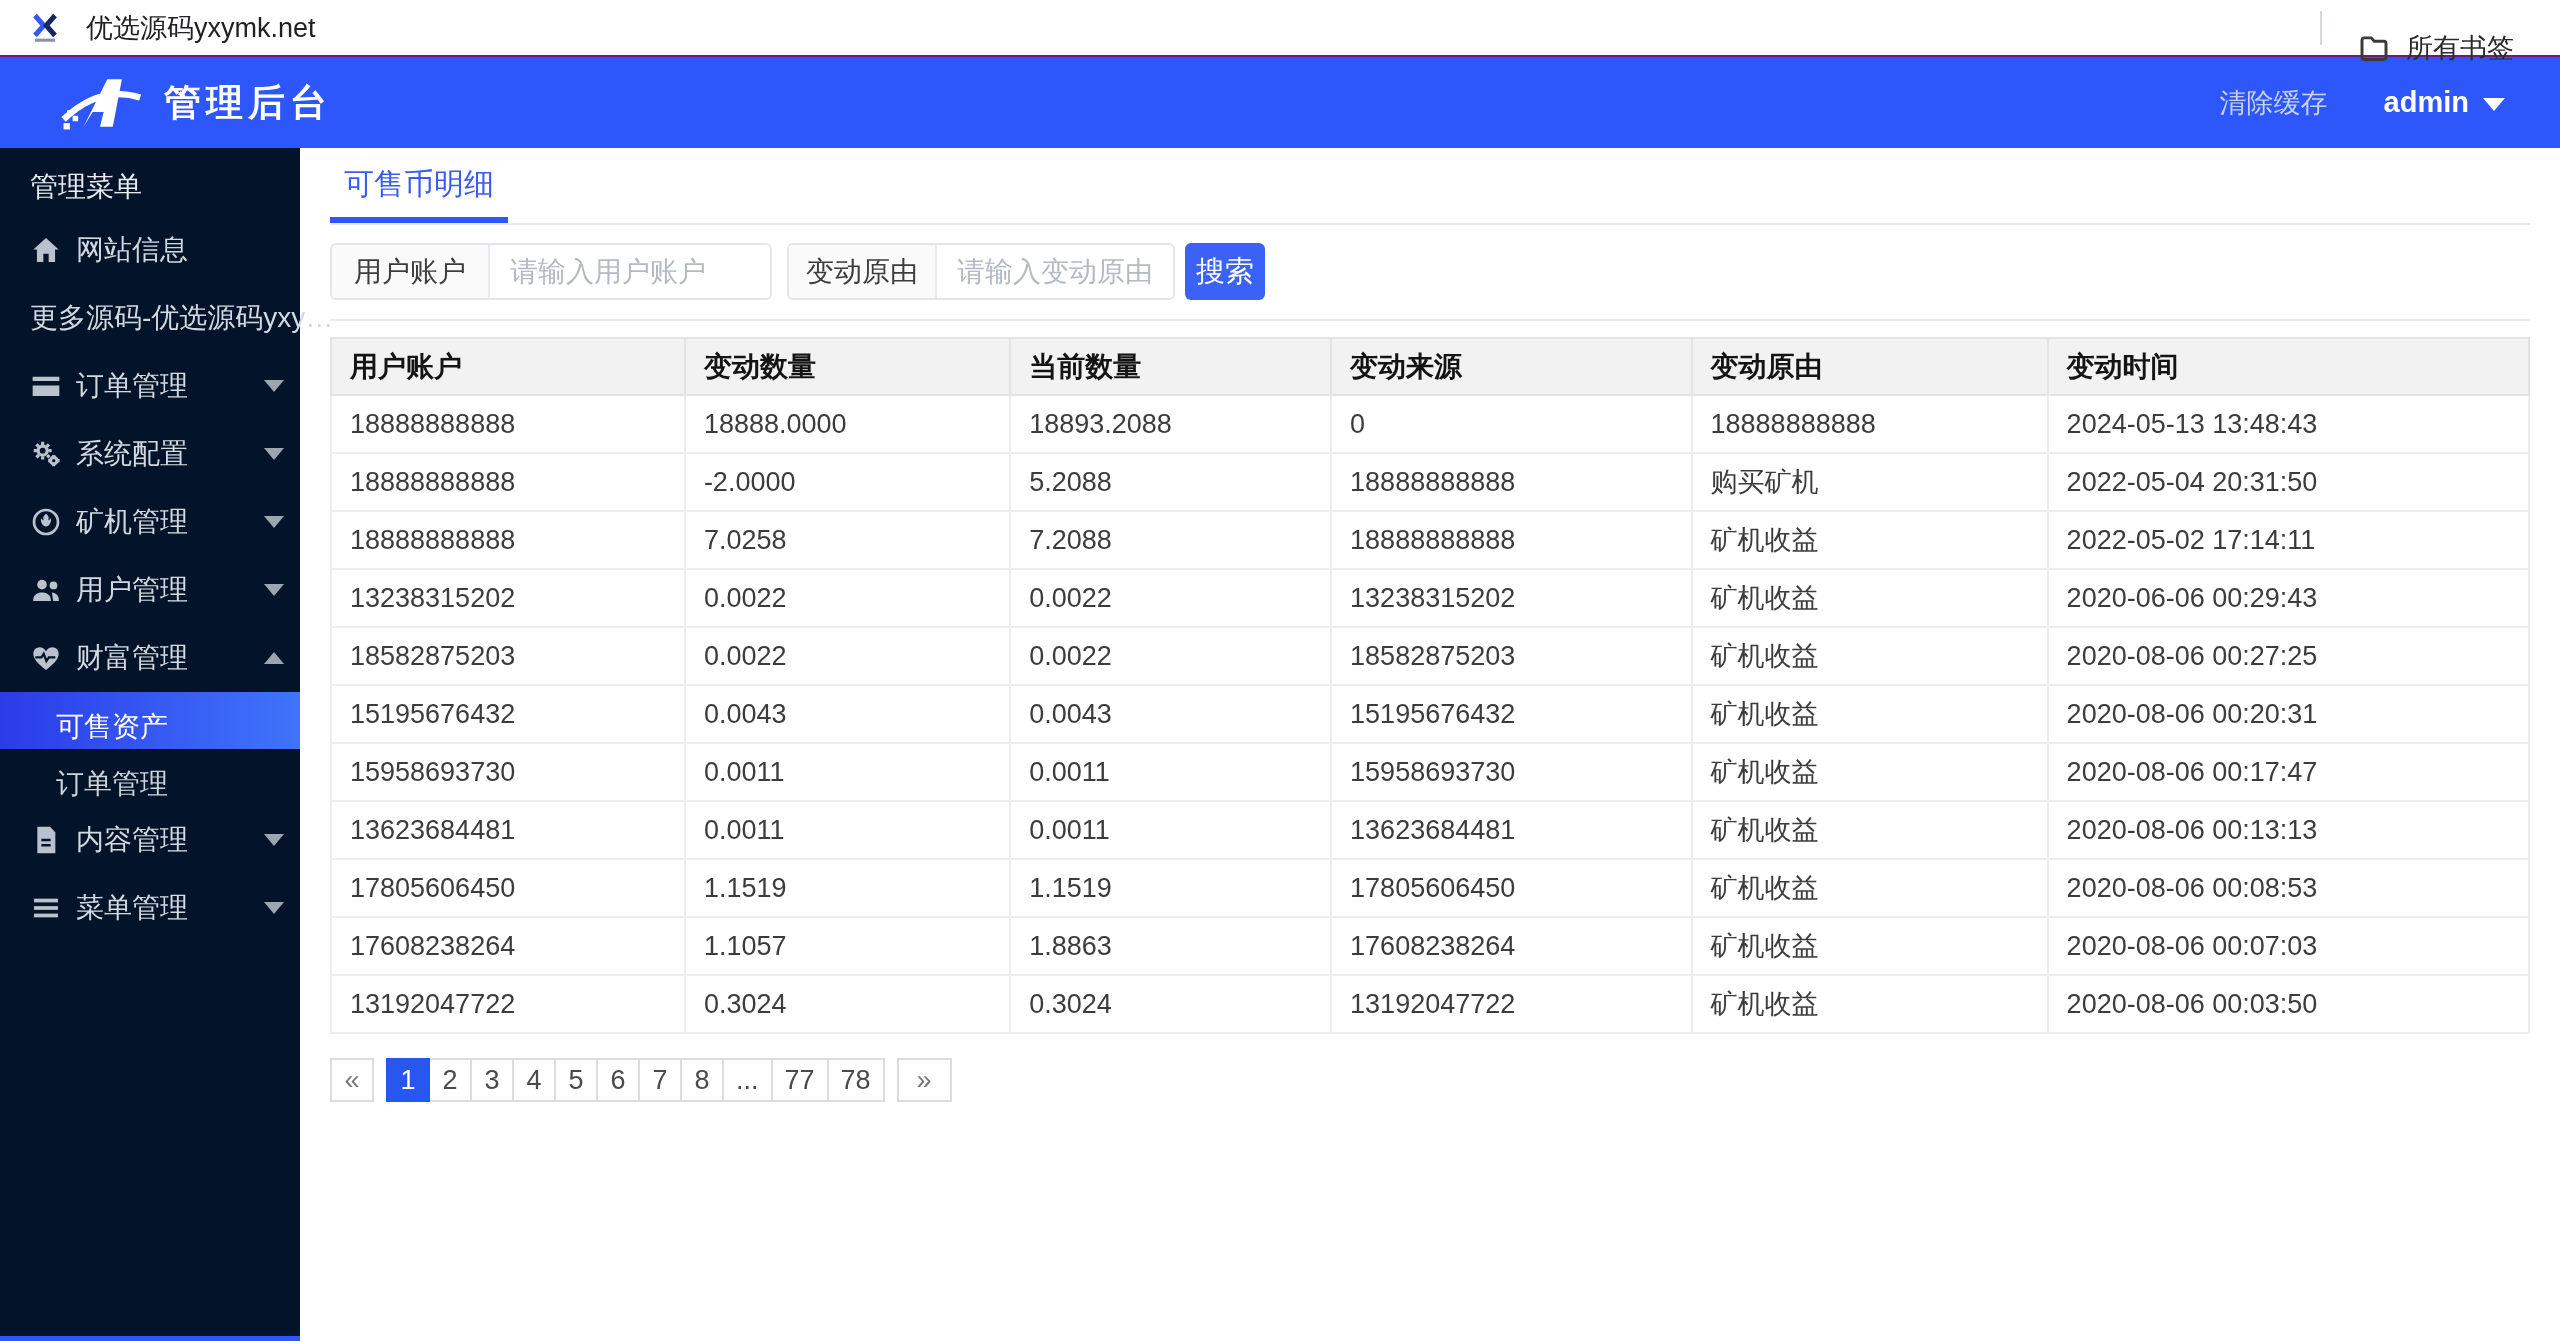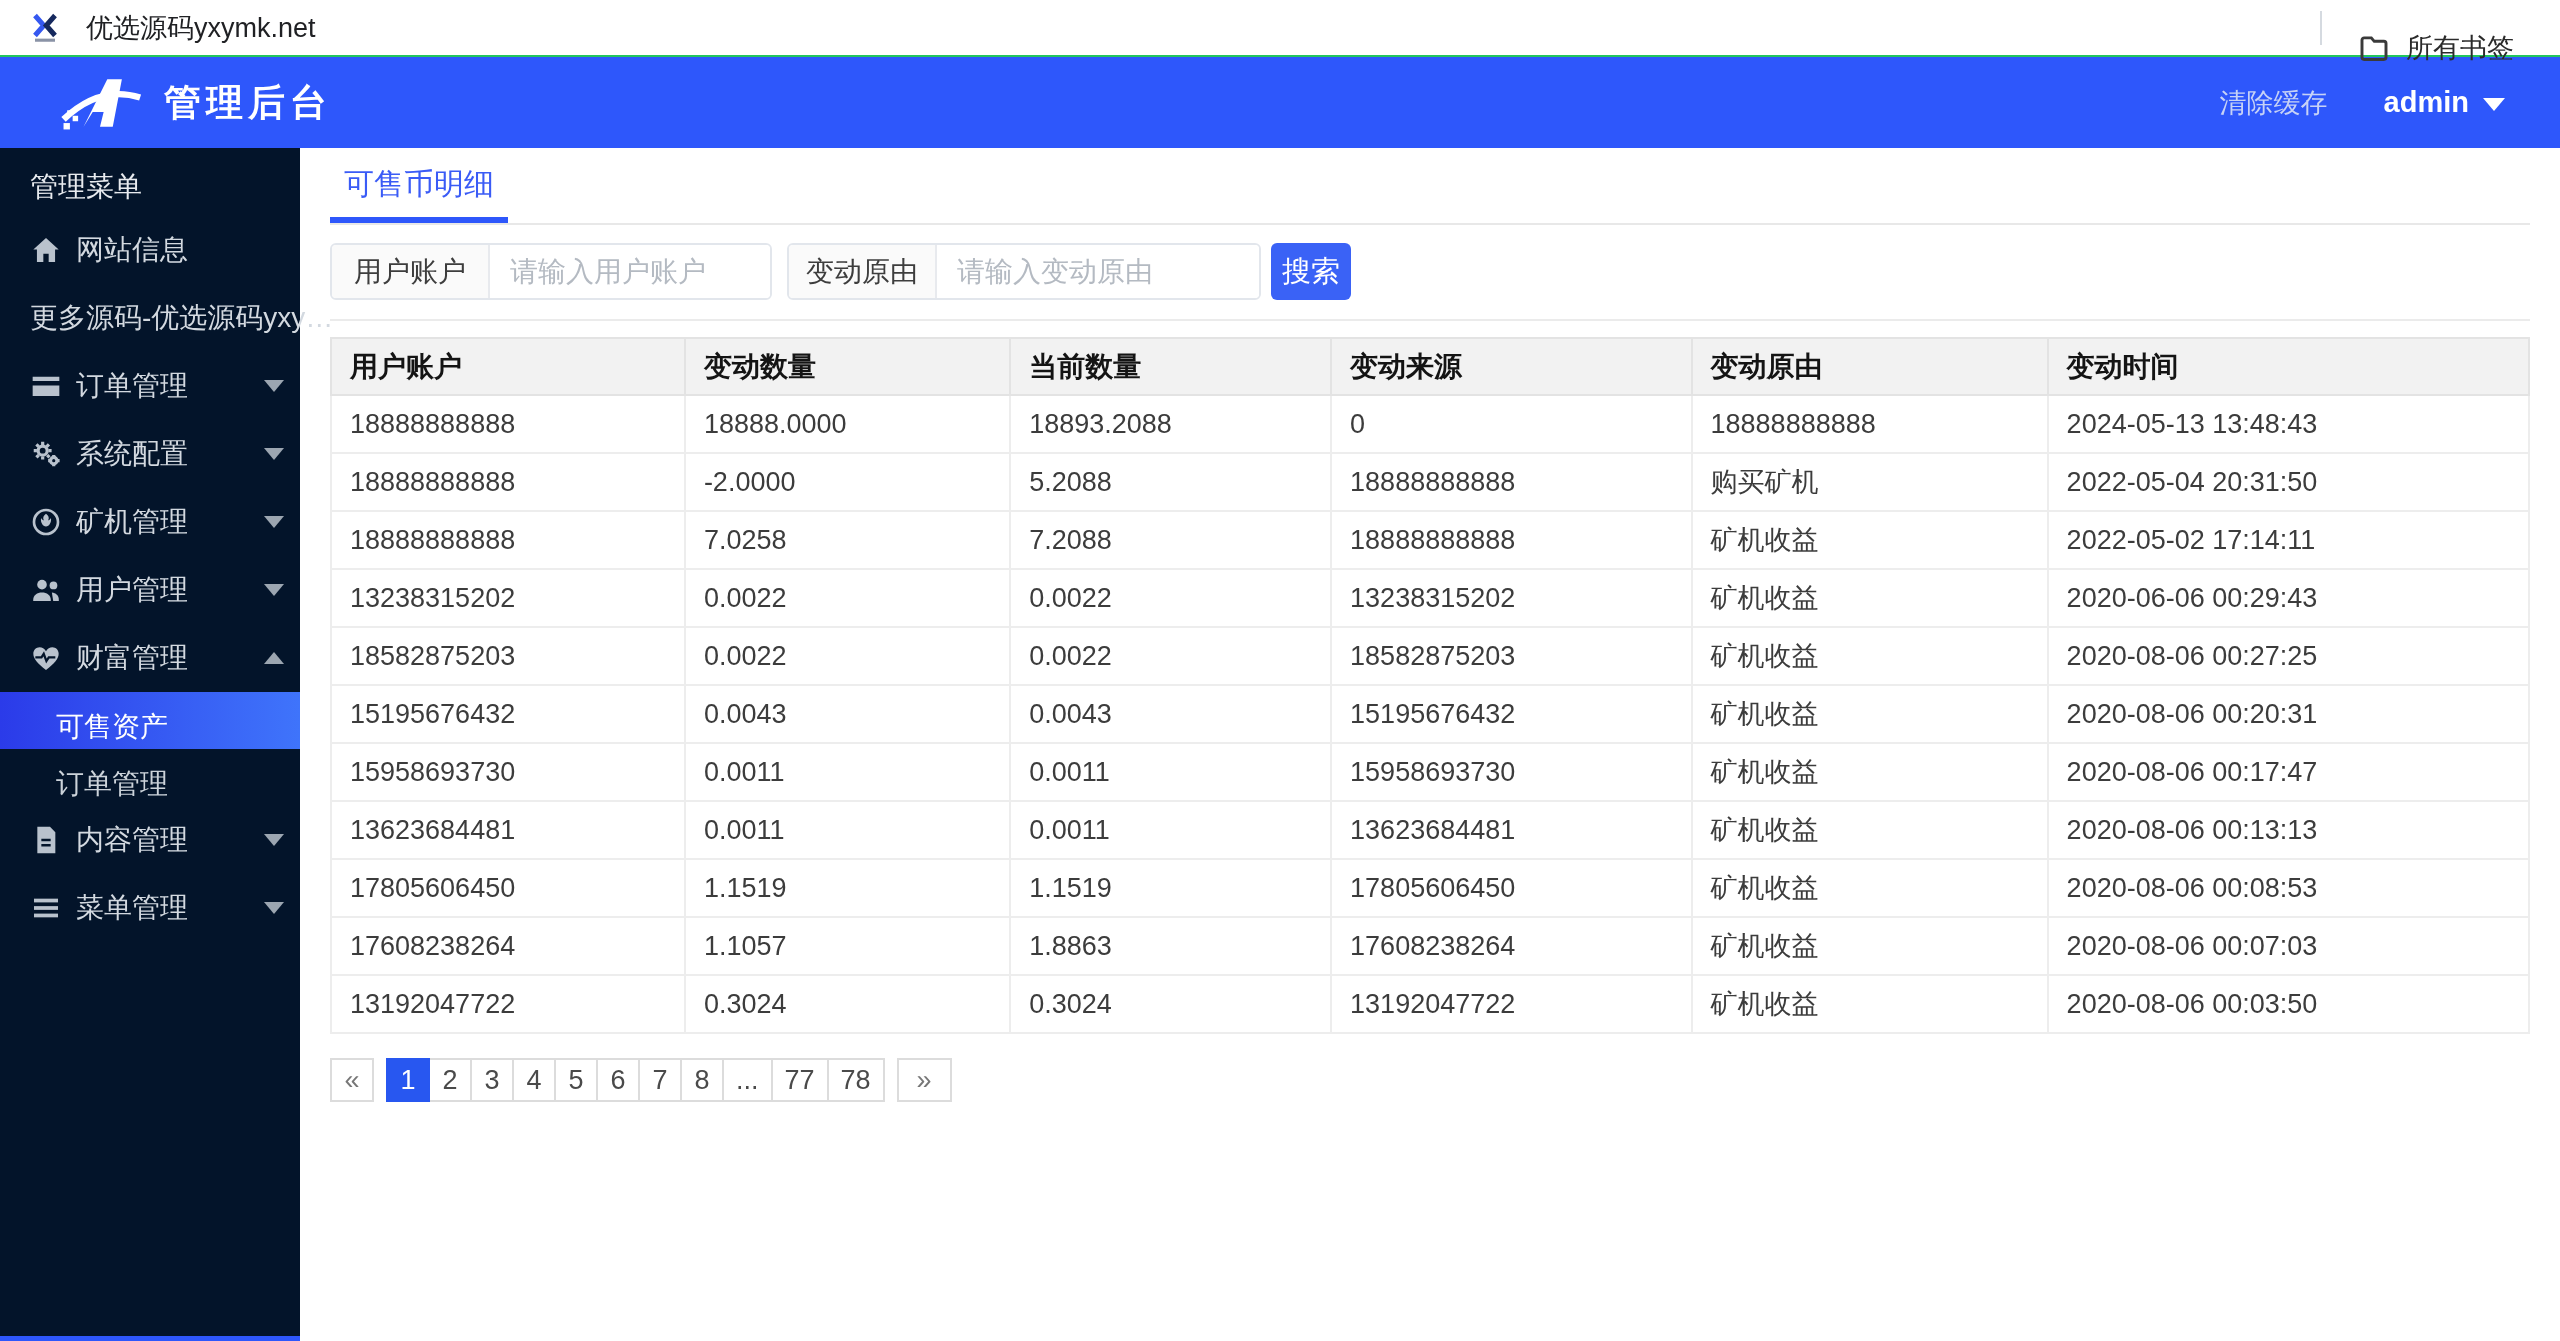--- a/index.html
+++ b/index.html
@@ -8,21 +8,21 @@
     --grad-l:#2b3be9;
     --grad-r:#3f74fb;
     --thead-bg:#f2f2f2;
     --pg-active:#2857f0;
   }
   *{box-sizing:border-box;margin:0;padding:0;}
   html,body{width:2560px;height:1341px;overflow:hidden;}
   body{font-family:"Liberation Sans","DejaVu Sans",sans-serif;background:#fff;color:#333;}
 
   
-  .browser-bar{height:57px;background:#fff;border-bottom:2px solid #22c55e;display:flex;align-items:center;padding:0 46px 0 28px;}
+  .browser-bar{height:57px;background:#fff;border-bottom:2px solid #701a75;display:flex;align-items:center;padding:0 46px 0 28px;}
   .favicon{width:34px;height:34px;display:flex;align-items:center;justify-content:center;margin-right:24px;}
   .tab-title{font-size:27px;color:#202124;}
   .bb-spacer{flex:1;}
   .bb-divider{width:2px;height:34px;background:#d5dae0;margin-right:36px;}
   .bookmarks{display:flex;align-items:center;gap:16px;font-size:27px;color:#2b2b2b;cursor:pointer;margin-top:40px;}
 
   
   .app-header{height:91px;background:var(--blue);display:flex;align-items:center;padding:0 55px 0 56px;}
   .logo{display:flex;align-items:center;margin-right:20px;}
   .app-title{color:#fff;font-size:37px;font-weight:bold;letter-spacing:5px;}
@@ -51,21 +51,21 @@
   .tab{display:inline-flex;align-items:center;height:100%;padding:6px 14px 2px;font-size:30px;color:#3a5bf6;border-bottom:6px solid var(--blue);margin-bottom:-2px;cursor:pointer;}
 
   .search-row{margin-top:18px;height:57px;display:flex;align-items:stretch;}
   .igroup{display:flex;border:2px solid #e2e6ec;border-radius:6px;overflow:hidden;background:#fff;}
   .iglabel{background:#fafafa;border-right:2px solid #e8eaee;display:flex;align-items:center;justify-content:center;font-size:28px;color:#3d3d3d;}
   .iglabel.w1{width:158px;}
   .iglabel.w2{width:148px;}
   .igroup input{border:none;outline:none;font-size:28px;padding:0 20px;color:#333;font-family:inherit;}
   .igroup input::placeholder{color:#b4bac2;}
   .igroup input.w1{width:280px;}
-  .igroup input.w2{width:322px;}
+  .igroup input.w2{width:236px;}
   .gap1{width:15px;}
   .search-btn{width:80px;margin-left:10px;background:#3a62f6;color:#fff;border:none;border-radius:6px;font-size:29px;cursor:pointer;font-family:inherit;}
 
   .mid-divider{margin-top:19px;border-top:2px solid #ebebeb;}
 
   table{width:100%;border-collapse:collapse;table-layout:fixed;margin-top:16px;}
   th{height:57px;background:var(--thead-bg);text-align:left;padding:0 10px 0 18px;font-size:28px;color:#141414;font-weight:bold;border:2px solid #e3e3e3;}
   td{height:58px;padding:0 10px 0 18px;font-size:27px;color:#3c3c3c;border:2px solid #ededed;background:#fff;white-space:nowrap;overflow:hidden;}
 
   .pagination{margin-top:24px;display:flex;align-items:center;}

